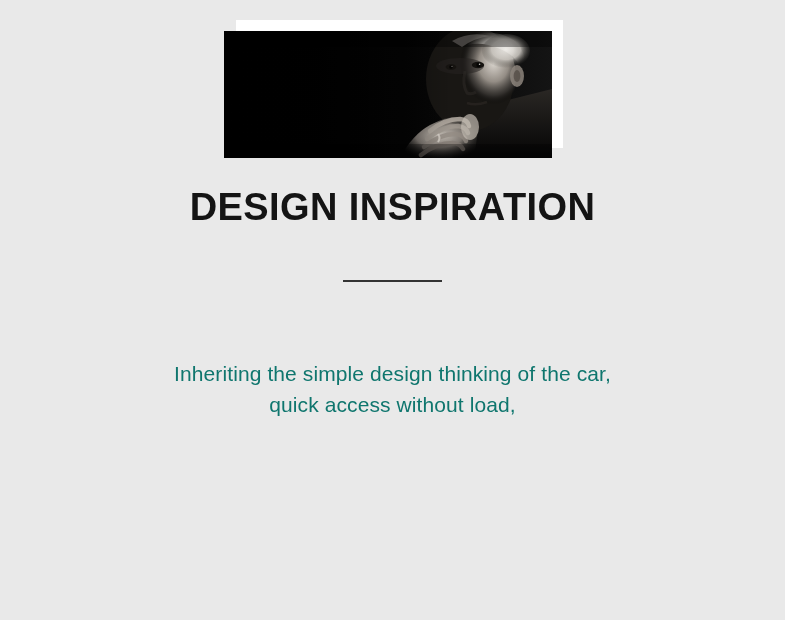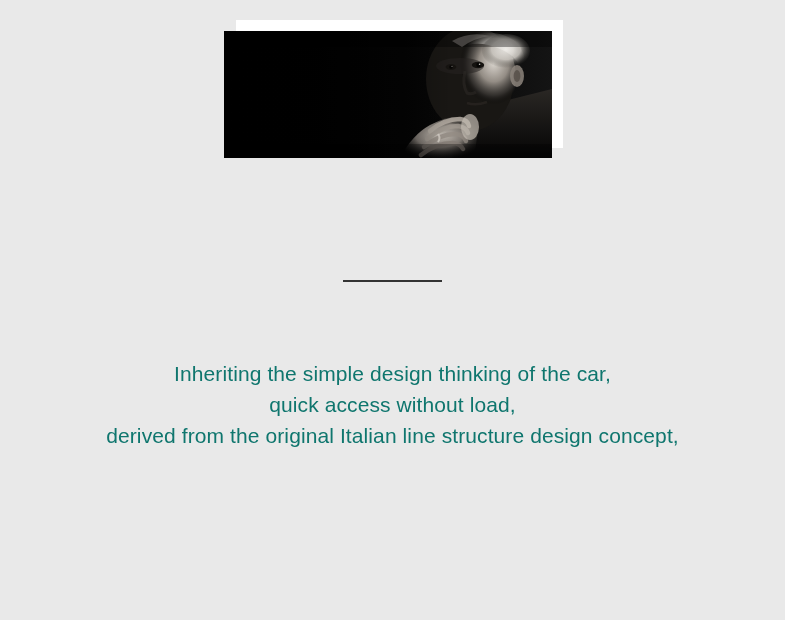--- a/index.html
+++ b/index.html
@@ -206,24 +206,24 @@
         </g>
 
         <rect x="0" y="0" width="228" height="127" fill="url(#leftShade)"></rect>
 
         <rect x="0" y="0" width="328" height="16" fill="#000" opacity="0.35"></rect>
         <rect x="0" y="113" width="328" height="14" fill="#000" opacity="0.3"></rect>
       </svg>
     </div>
   </div>
 
+  <div class="section-title">DESIGN INSPIRATION</div>
 
   <div class="divider-wrap">
     <div class="divider-rule"></div>
   </div>
 
   <div class="body-copy">
     <span class="copy-line">Inheriting the simple design thinking of the car,</span>
     <span class="copy-line">quick access without load,</span>
-    <span class="copy-line">derived from the original Italian line structure design concept,</span>
   </div>
 
 </div>
 
 </body></html>

